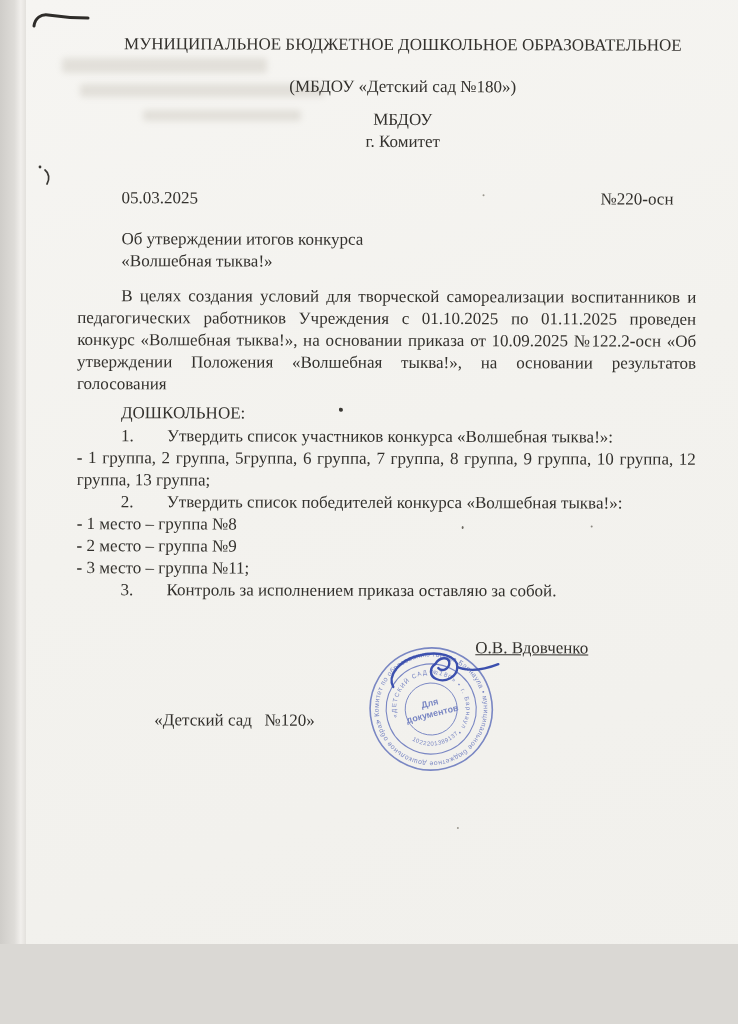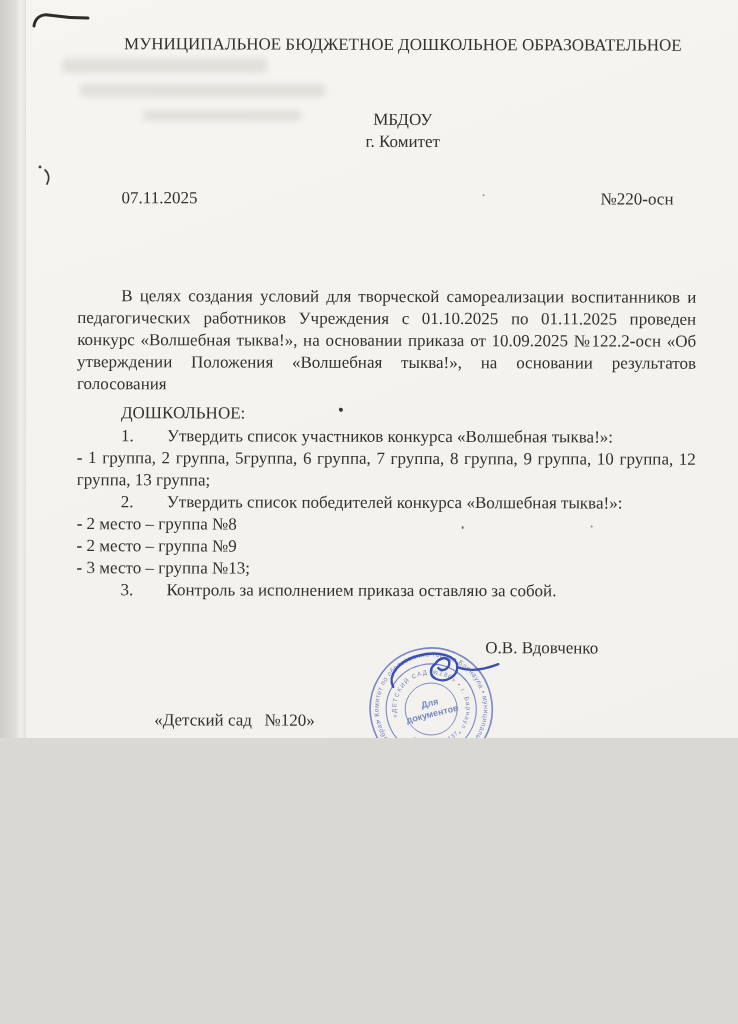--- a/index.html
+++ b/index.html
@@ -1,21 +1,21 @@
 <!DOCTYPE html>
 <html><head>
 <meta charset="utf-8">
 <style>
   html,body{margin:0;padding:0;}
   body{
     width:738px;height:1024px;overflow:hidden;
     font-family:"Liberation Serif","DejaVu Serif",serif;
     background:#dad8d4;
   }
-  .scan{position:relative;width:738px;height:738px;background:#000000;overflow:hidden;}
+  .scan{position:relative;width:738px;height:944px;background:#000000;overflow:hidden;}
   
   .scanner-strip{position:absolute;left:0;top:0;width:26px;height:1024px;
     background:linear-gradient(90deg,#cfcdc9 0%,#dedcd8 55%,#f1efec 80%,#e3e1dd 100%);}
   
   .paper{position:absolute;left:26px;top:0;width:712px;height:1013px;
     background:linear-gradient(160deg,#f6f5f2 0%,#f3f2ee 45%,#f1f0ec 100%);}
   
   .edge-dark{position:absolute;left:18px;top:1012px;width:720px;height:4px;background:#45433f;}
   .edge-mid{position:absolute;left:18px;top:1016px;width:720px;height:3px;background:#7b7974;}
   .edge-light{position:absolute;left:0px;top:1019px;width:738px;height:5px;background:#c9c7c3;}
@@ -32,21 +32,21 @@
   .bodypar{left:52px;top:285px;width:619px;line-height:22px;text-align:justify;text-indent:44px;}
   .orderword{left:96px;top:403px;}
   .itemrow{display:flex;line-height:22px;}
   .item1{left:96px;top:425px;}
   .item2{left:96px;top:491px;}
   .item3{left:96px;top:579px;}
   .itemnum{width:46px;flex:0 0 46px;}
   .groups{left:52px;top:447px;width:619px;line-height:22px;text-align:justify;}
   .winners{left:52px;top:513px;line-height:22px;}
   .sigpos{left:96px;top:639px;line-height:23px;}
-  .signame{left:461px;top:637px;}
+  .signame{left:451px;top:637px;text-decoration:underline;}
 
   
   .ghost{position:absolute;background:#b6b0a4;opacity:.30;filter:blur(3px);border-radius:3px;}
   .g1{left:36px;top:58px;width:205px;height:15px;}
   .g2{left:54px;top:84px;width:245px;height:13px;}
   .g3{left:117px;top:110px;width:158px;height:11px;}
 
   
   .speck{position:absolute;border-radius:50%;}
   .s1{left:314px;top:407px;width:4px;height:4px;background:#3a3834;border-radius:40% 60% 50% 50%;}
@@ -75,53 +75,58 @@
       <path d="M8,26 C9,18 15,14 22,15 C35,17 50,18 62,18" fill="none" stroke="#2e2c29" stroke-width="3" stroke-linecap="round"></path>
       <circle cx="14" cy="167" r="1.4" fill="#3a3834"></circle>
       <path d="M19,170 C23,173 24,179 21,184" fill="none" stroke="#3a3834" stroke-width="1.7" stroke-linecap="round"></path>
     </svg>
 
     <div class="content">
 
       <div class="header">
         <span>МУНИЦИПАЛЬНОЕ БЮДЖЕТНОЕ ДОШКОЛЬНОЕ ОБРАЗОВАТЕЛЬНОЕ</span><br>
         <br>
+        <span>(МБДОУ «Детский сад №180»)</span>
       </div>
 
       <div class="doctype">
         <span>МБДОУ</span><br>
         <span>г. Комитет</span>
       </div>
 
       <div class="numrow">
-        <span>07.11.2025</span>
+        <span>05.03.2025</span>
         <span>№220-осн</span>
       </div>
 
+      <div class="subject">
+        <span>Об утверждении итогов конкурса</span><br>
+        <span>«Волшебная тыква!»</span>
+      </div>
 
       <div class="bodypar">В целях создания условий для творческой самореализации воспитанников и педагогических работников Учреждения с 01.10.2025 по 01.11.2025 проведен конкурс «Волшебная тыква!», на основании приказа от 10.09.2025 №122.2-осн «Об утверждении Положения «Волшебная тыква!», на основании результатов голосования</div>
 
       <div class="orderword">ДОШКОЛЬНОЕ:</div>
 
       <div class="itemrow item1">
         <span class="itemnum">1.</span>
         <span>Утвердить список участников конкурса «Волшебная тыква!»:</span>
       </div>
 
       <div class="groups">- 1 группа, 2 группа, 5группа, 6 группа, 7 группа, 8 группа, 9 группа, 10 группа, 12 группа, 13 группа;</div>
 
       <div class="itemrow item2">
         <span class="itemnum">2.</span>
         <span>Утвердить список победителей конкурса «Волшебная тыква!»:</span>
       </div>
 
       <div class="winners">
-        <span>- 2 место – группа №8</span><br>
+        <span>- 1 место – группа №8</span><br>
         <span>- 2 место – группа №9</span><br>
-        <span>- 3 место – группа №13;</span>
+        <span>- 3 место – группа №11;</span>
       </div>
 
       <div class="itemrow item3">
         <span class="itemnum">3.</span>
         <span>Контроль за исполнением приказа оставляю за собой.</span>
       </div>
 
       <div class="sigpos pre">
         <br>
         <span>«Детский сад   №120»</span>

